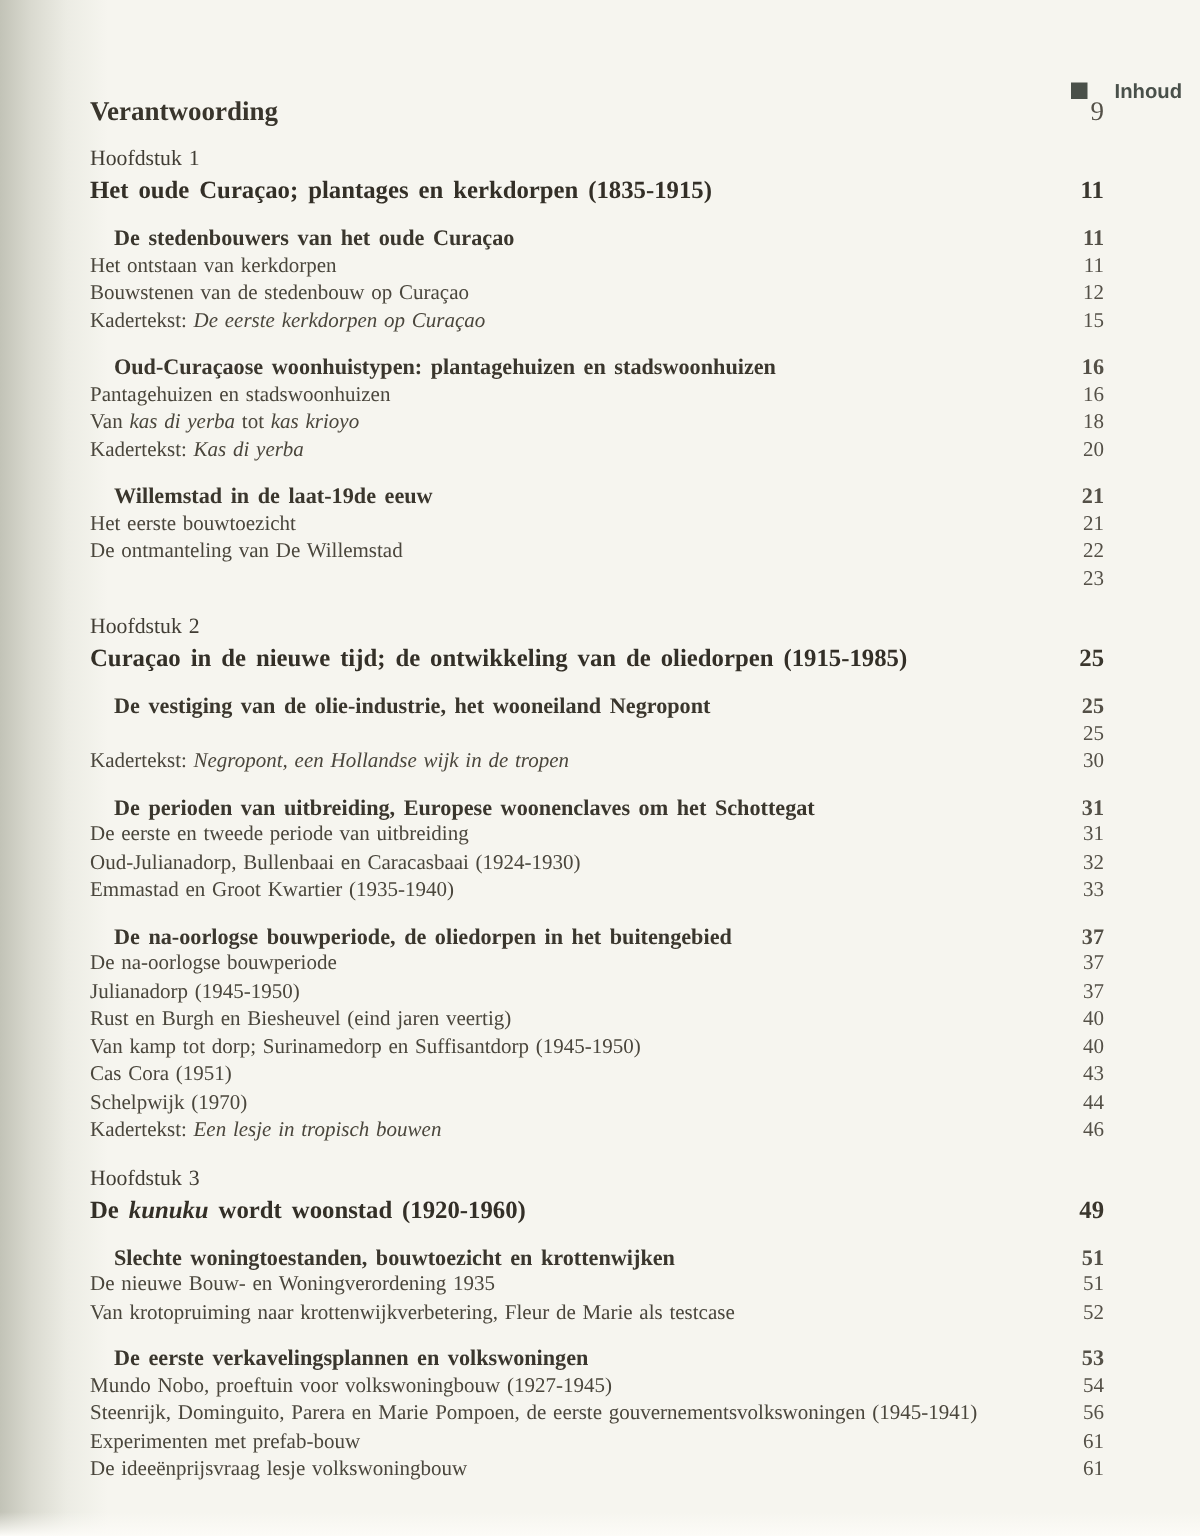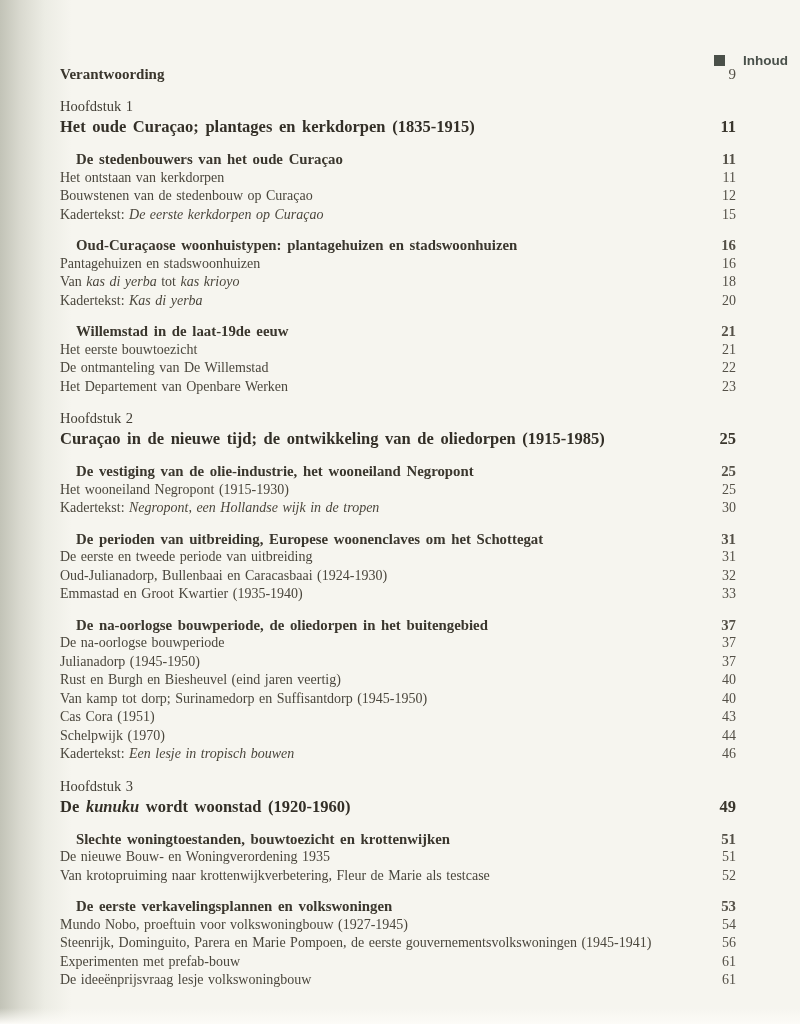--- a/index.html
+++ b/index.html
@@ -30,21 +30,21 @@
   .inhoud-header .sq { width: 11px; height: 11px; background: #4a5049; display: inline-block; }
   .content {
     position: absolute; left: 60px; top: 64px; width: 676px;
   }
   .row {
     display: flex; align-items: baseline;
     line-height: 18.5px; font-size: 14px; word-spacing: 1px;
   }
   .row .t { white-space: nowrap; }
   .row .p { margin-left: auto; padding-left: 10px; min-width: 22px; text-align: right; color: #545047; }
-  .front { font-weight: bold; font-size: 15px; line-height: 20px; color: #39352c; word-spacing: 2px; }
+  .front { font-weight: bold; font-size: 18px; line-height: 20px; color: #39352c; word-spacing: 2px; }
   .front .p { font-weight: normal; }
   .chapter { margin-top: 13px; }
   .ch-label { font-size: 14.5px; line-height: 19px; color: #413d34; }
   .ch-title { font-weight: bold; font-size: 16.5px; line-height: 22px; color: #332f27; word-spacing: 2.5px; }
   .ch-title .p { font-weight: bold; color: #3a362d; }
   .group { margin-top: 12px; }
   .heading { font-weight: bold; font-size: 14.8px; color: #3a362d; word-spacing: 2px; align-items: flex-end; }
   .heading .t { padding-left: 16px; }
   .entry { color: #4a463c; align-items: center; }
   .it { font-style: italic; }
@@ -115,40 +115,38 @@
         </div>
         <div class="row entry">
           <span class="t"><span>Het eerste bouwtoezicht</span></span>
           <span class="p">21</span>
         </div>
         <div class="row entry">
           <span class="t"><span>De ontmanteling van De Willemstad</span></span>
           <span class="p">22</span>
         </div>
         <div class="row entry">
-          <span class="t"><span>Het Departement van Openbare Werken</span></span>
           <span class="p">23</span>
         </div>
       </div>
     </section>
     <section class="chapter">
       <div class="row ch-label">
         <span class="t">Hoofdstuk 2</span>
       </div>
       <div class="row ch-title">
         <span class="t"><span>Curaçao in de nieuwe tijd; de ontwikkeling van de oliedorpen (1915-1985)</span></span>
         <span class="p">25</span>
       </div>
       <div class="group">
         <div class="row heading">
           <span class="t"><span>De vestiging van de olie-industrie, het wooneiland Negropont</span></span>
           <span class="p">25</span>
         </div>
         <div class="row entry">
-          <span class="t"><span>Het wooneiland Negropont (1915-1930)</span></span>
           <span class="p">25</span>
         </div>
         <div class="row entry">
           <span class="t"><span>Kadertekst: </span><span class="it">Negropont, een Hollandse wijk in de tropen</span></span>
           <span class="p">30</span>
         </div>
       </div>
       <div class="group">
         <div class="row heading">
           <span class="t"><span>De perioden van uitbreiding, Europese woonenclaves om het Schottegat</span></span>

